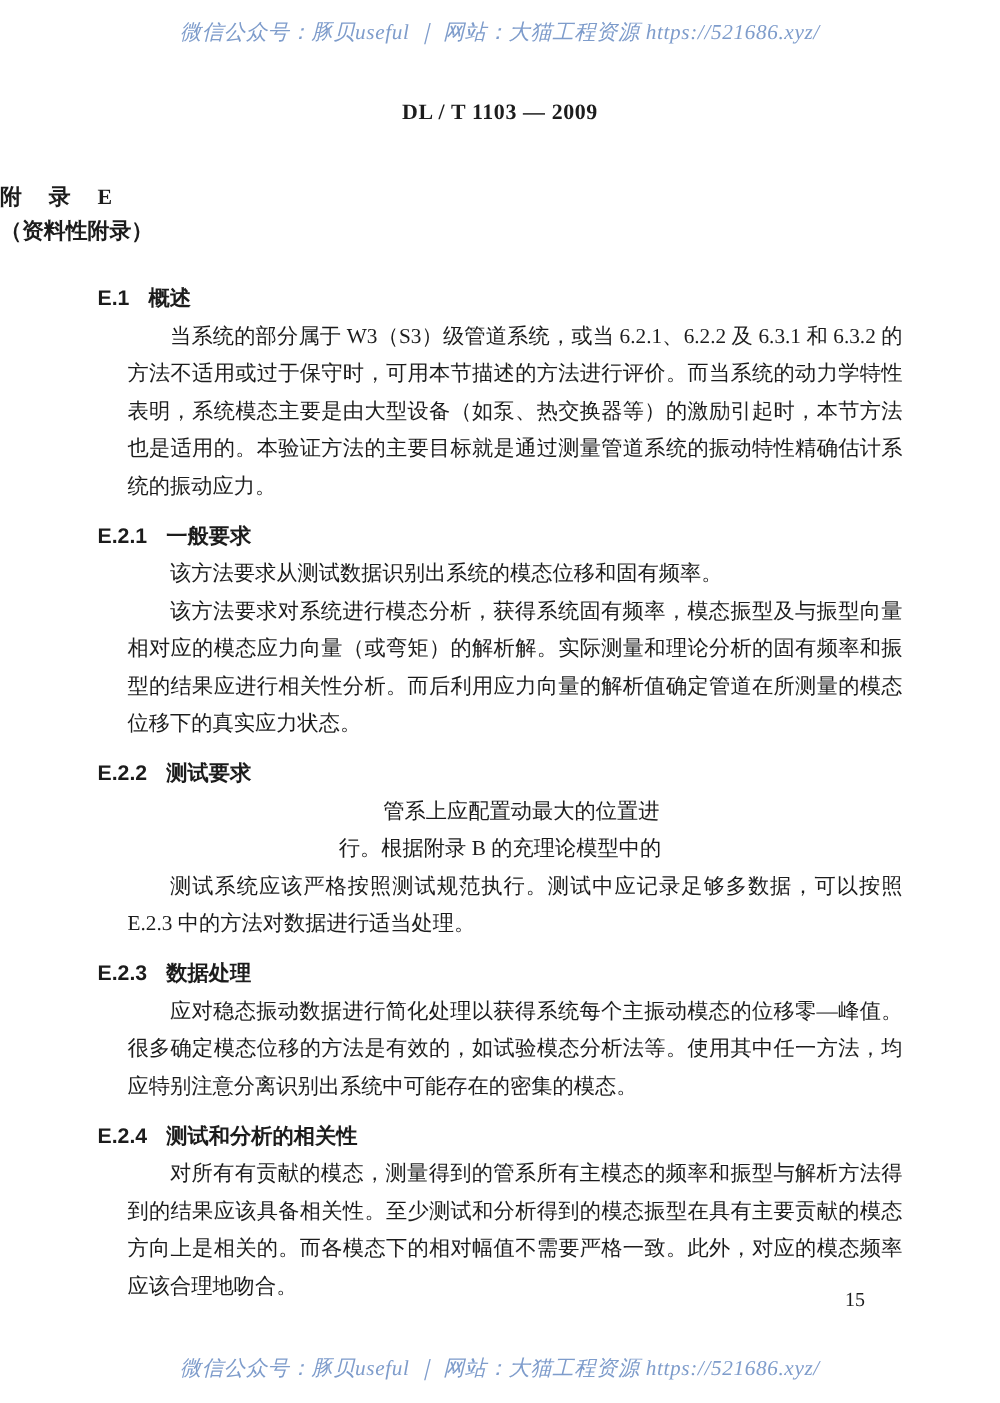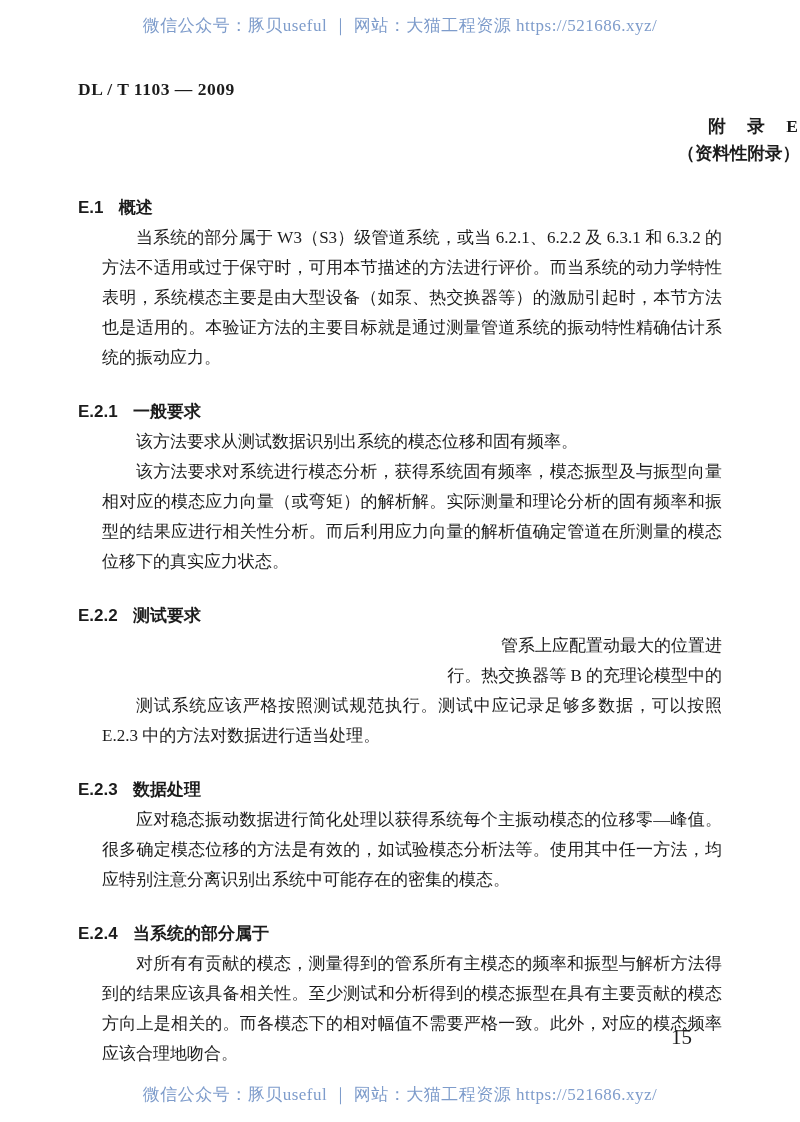--- a/index.html
+++ b/index.html
@@ -12,66 +12,67 @@
     font-family: "Liberation Serif", "DejaVu Serif", serif;
     color: #1c1c1c;
     overflow: hidden;
   }
   .watermark {
     text-align: center;
     font-size: 17px;
     letter-spacing: 0.5px;
     color: #7e9ccb;
     white-space: nowrap;
+    font-style: italic;
   }
   .watermark-top { padding-top: 14px; }
   .watermark-bottom {
     position: absolute;
     left: 0; right: 0;
     bottom: 16px;
   }
   .doc-number {
     margin: 42px 78px 0 78px;
-    text-align: left;
+    text-align: center;
     font-weight: bold;
     font-size: 17.5px;
     letter-spacing: 0.5px;
   }
-  .title-block { margin-top: 13px; text-align: right; }
+  .title-block { margin-top: 44px; text-align: left; }
   .title-line { font-weight: bold; font-size: 17.5px; line-height: 27px; }
   .title-main { letter-spacing: 2px; }
   .content {
     margin: 26px 78px 0 78px;
     font-size: 17px;
   }
   .heading {
     font-weight: bold;
     font-size: 17px;
     line-height: 30px;
-    margin-top: 24px;
+    margin-top: 10px;
     font-family: "Liberation Sans", "DejaVu Sans", sans-serif;
   }
   .heading .ht { margin-left: 0.9em; }
   .para {
     line-height: 30px;
     text-align: justify;
     text-indent: 2em;
     margin-left: 24px;
   }
   .split-line {
     display: flex;
-    justify-content: flex-end;
+    justify-content: center;
     line-height: 30px;
   }
   .split-line .left.first { padding-left: 2em; }
   .page-number {
     position: absolute;
     right: 108px;
     bottom: 72px;
-    font-size: 21px;
+    font-size: 16px;
     margin-top: 32px;
   }
 </style>
 </head>
 <body>
 
 <div class="page">
 
   <div class="watermark watermark-top">微信公众号：豚贝useful ｜ 网站：大猫工程资源 https://521686.xyz/</div>
 
@@ -97,32 +98,32 @@
     <p class="para">该方法要求对系统进行模态分析，获得系统固有频率，模态振型及与振型向量相对应的模态应力向量（或弯矩）的解析解。实际测量和理论分析的固有频率和振型的结果应进行相关性分析。而后利用应力向量的解析值确定管道在所测量的模态位移下的真实应力状态。</p>
 
     <div class="heading">
       <span>E.2.2</span><span class="ht">测试要求</span>
     </div>
     <div class="split-line">
       <span class="left first">管系上应配置</span>
       <span>动最大的位置进</span>
     </div>
     <div class="split-line">
-      <span class="left">行。热交换器等 B 的</span>
+      <span class="left">行。根据附录 B 的</span>
       <span>充理论模型中的</span>
     </div>
     <p class="para">测试系统应该严格按照测试规范执行。测试中应记录足够多数据，可以按照 E.2.3 中的方法对数据进行适当处理。</p>
 
     <div class="heading">
       <span>E.2.3</span><span class="ht">数据处理</span>
     </div>
     <p class="para">应对稳态振动数据进行简化处理以获得系统每个主振动模态的位移零—峰值。很多确定模态位移的方法是有效的，如试验模态分析法等。使用其中任一方法，均应特别注意分离识别出系统中可能存在的密集的模态。</p>
 
     <div class="heading">
-      <span>E.2.4</span><span class="ht">当系统的部分属于</span>
+      <span>E.2.4</span><span class="ht">测试和分析的相关性</span>
     </div>
     <p class="para">对所有有贡献的模态，测量得到的管系所有主模态的频率和振型与解析方法得到的结果应该具备相关性。至少测试和分析得到的模态振型在具有主要贡献的模态方向上是相关的。而各模态下的相对幅值不需要严格一致。此外，对应的模态频率应该合理地吻合。</p>
 
   </div>
 
   <div class="page-number">15</div>
 
   <div class="watermark watermark-bottom">微信公众号：豚贝useful ｜ 网站：大猫工程资源 https://521686.xyz/</div>
 
 </div>

